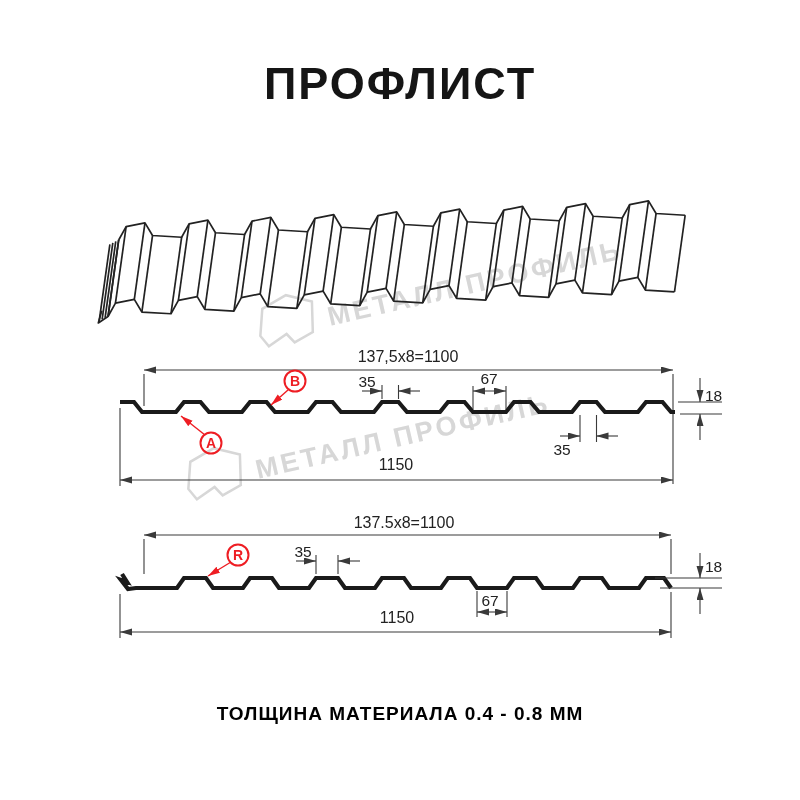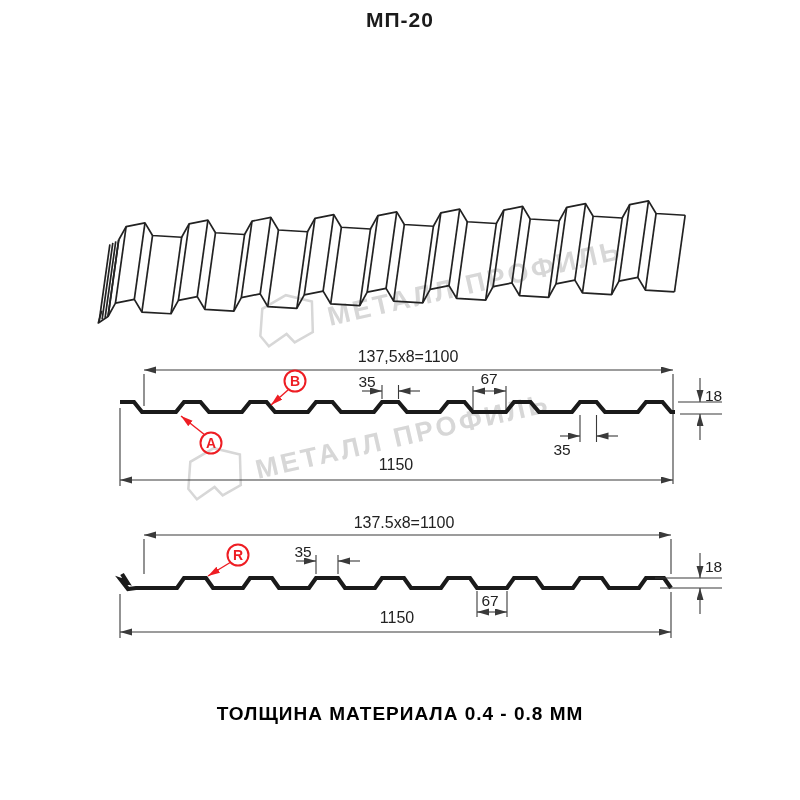--- a/index.html
+++ b/index.html
@@ -23,21 +23,21 @@
   svg text{font-family:"Liberation Sans", sans-serif;}
   .dimtext{font-size:15.5px;fill:#222222;}
   .bigdim{font-size:16px;fill:#222222;}
   .wmtext{font-size:27px;font-weight:700;letter-spacing:3px;}
   .marker-letter{font-size:14px;font-weight:700;}
 </style>
 </head>
 <body>
 
 <div class="header">
-  <div class="subtitle">МП-20</div>
+  <div class="title">ПРОФЛИСТ</div>
 </div>
 
 <svg id="drawing" width="800" height="800" viewBox="0 0 800 800" style="position:absolute;top:0;left:0">
   <defs>
     <marker id="arrD" markerWidth="12" markerHeight="8" refX="12" refY="3.5" orient="auto-start-reverse" markerUnits="userSpaceOnUse">
       <path d="M0,0 L12,3.5 L0,7 Z" fill="#3a3a3a"></path>
     </marker>
     <marker id="arrR" markerWidth="12" markerHeight="8" refX="12" refY="3.5" orient="auto-start-reverse" markerUnits="userSpaceOnUse">
       <path d="M0,0 L12,3.5 L0,7 Z" fill="#ee1d23"></path>
     </marker>

